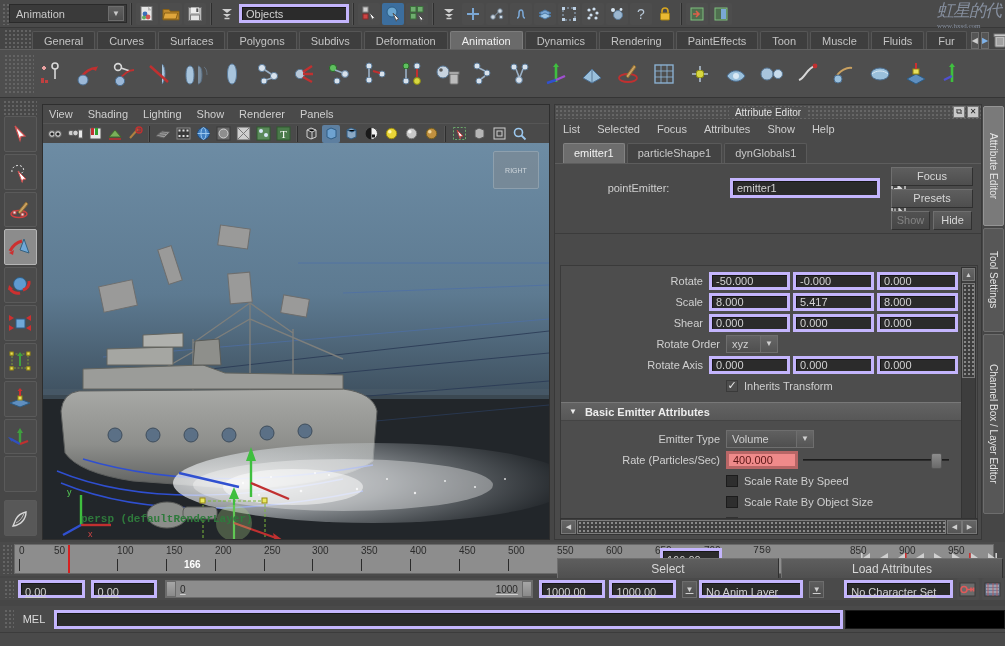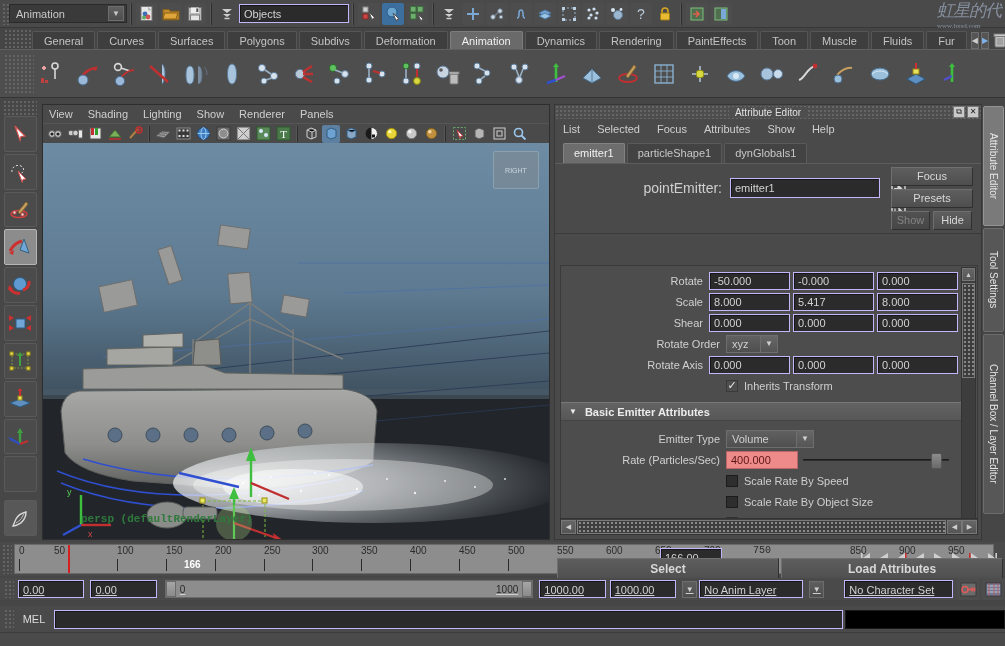--- a/index.html
+++ b/index.html
@@ -18,21 +18,21 @@
 
   
   .sep { width: 2px; height: 22px; background: #3a3a3a; margin: 0 3px; flex: none;
          border-left: 1px solid #565656; border-right: 1px solid #2e2e2e; }
   .btn {
     background: linear-gradient(#5e5e5e,#4e4e4e);
     border: 1px solid #6f6f6f; border-bottom-color: #303030; border-right-color: #303030;
     color: #d8d8d8; text-align: center; cursor: pointer;
   }
   .field {
-    background: #2b2b2b; border: 1px solid #c4b5fd; color: #d2d2d2;
+    background: #2b2b2b; border: 3px solid #c4b5fd; color: #d2d2d2;
     padding: 1px 4px; font-size: 11px; height: 18px; line-height: 16px;
     box-shadow: inset 1px 1px 0 #171717;
   }
   .grip { width: 7px; height: 100%; flex: none;
     background-image: radial-gradient(circle at 2px 2px, #6a6a6a 1px, transparent 1px);
     background-size: 4px 4px; opacity:.8; }
 
   
   #topbar { position:absolute; left:0; top:0; width:1005px; height:28px;
     background:#4a4a4a; display:flex; align-items:center; padding:0 2px;
@@ -117,21 +117,21 @@
   #aemenu span { margin-right:17px; font-size:11px; cursor:pointer; }
   #aetabs { height:22px; display:flex; align-items:flex-end; padding-left:8px; margin-top:3px;
      border-bottom:1px solid #5d5d5d; }
   .aetab { height:20px; padding:0 10px; line-height:19px; font-size:11px; margin-right:2px;
      background:#434343; border:1px solid #5a5a5a; border-bottom:none; border-radius:2px 2px 0 0;
      cursor:pointer; color:#c8c8c8; }
   .aetab.active { background:#6d6d6d; color:#f2f2f2; border-color:#828282; }
 
   #aenode { height:70px; position:relative; padding-top:14px; border-bottom:1px solid #3b3b3b; }
   #aenode .row { display:flex; align-items:center; }
-  #aenode .lbl { width:175px; text-align:right; padding-right:8px; font-size:14px; }
+  #aenode .lbl { width:175px; text-align:center; padding-right:8px; font-size:11px; }
   #nodefield { width:150px; height:20px; }
   .arrowbtn { width:16px; height:14px; margin-left:10px; display:flex; align-items:center;
      justify-content:center; cursor:pointer;}
   #aeRightBtns { position:absolute; right:8px; top:3px; width:82px; }
   #aeRightBtns .btn { width:100%; height:19px; font-size:11px; line-height:17px; margin-bottom:3px; }
   #aeRightBtns .split { display:flex; gap:3px; }
   #aeRightBtns .split .btn { width:39px; }
   .btn.disabled { color:#838383; background:linear-gradient(#515151,#464646); cursor:default; }
 
   #aebody { position:absolute; left:5px; top:160px; width:418px; height:270px;
@@ -207,21 +207,21 @@
      border:1px solid #6d6d6d; display:flex; align-items:center; justify-content:center;
      font-size:8px; cursor:pointer; }
 
   
   #playbackbar { position:absolute; right:4px; top:546px; width:400px; height:24px;
      display:flex; align-items:center; justify-content:flex-end; }
   .pbtn { width:18px; height:20px; display:flex; align-items:center; justify-content:center;
      cursor:pointer; }
 
   
-  #actionbtns { position:absolute; left:557px; top:558px; width:448px; height:24px; display:flex;font-weight:bold; }
+  #actionbtns { position:absolute; left:557px; top:558px; width:448px; height:24px; display:flex; }
   #actionbtns .btn { flex:1; margin-right:2px; font-size:12px; height:23px; line-height:21px; }
 
   
   #melrow { position:absolute; left:0; top:606px; width:1005px; height:26px;
      background:#4a4a4a; display:flex; align-items:center; padding-left:4px; }
   #melrow .mgrip { width:10px; height:20px; }
   #mellabel { width:40px; text-align:center; font-size:11px; color:#dcdcdc; }
   #melinput { flex:1; height:19px; }
   #melout { width:160px; height:19px; background:#000; border:1px solid #1a1a1a; margin-left:2px; }
   #statusline { position:absolute; left:0; top:632px; width:1005px; height:14px;

